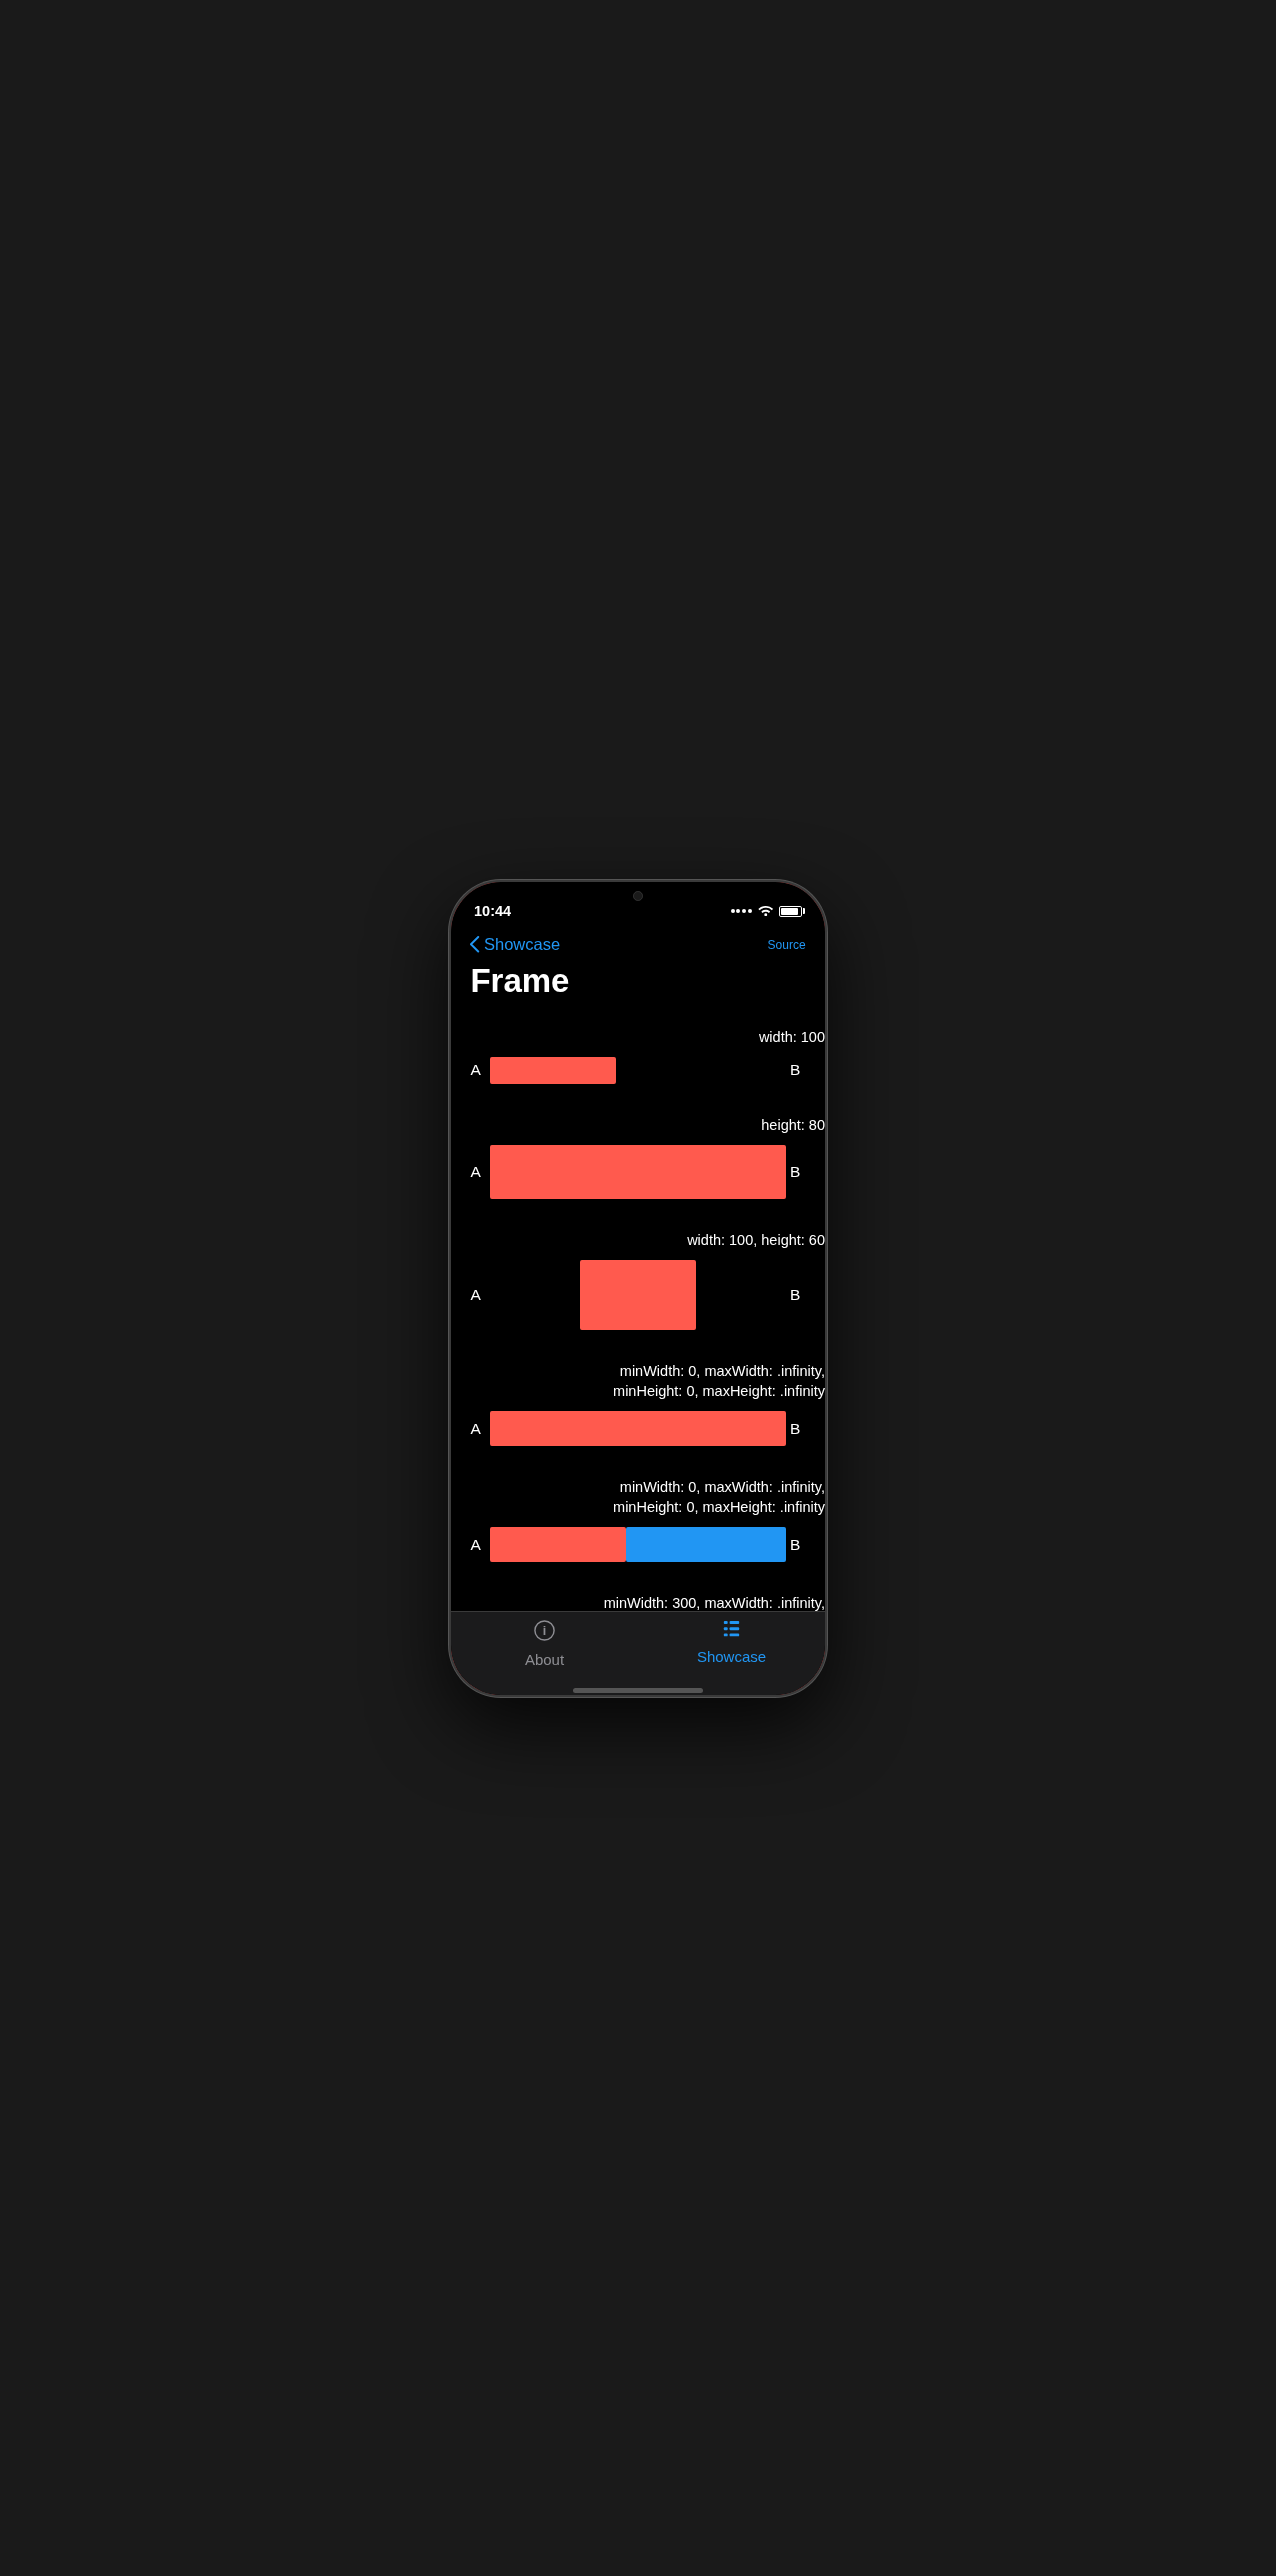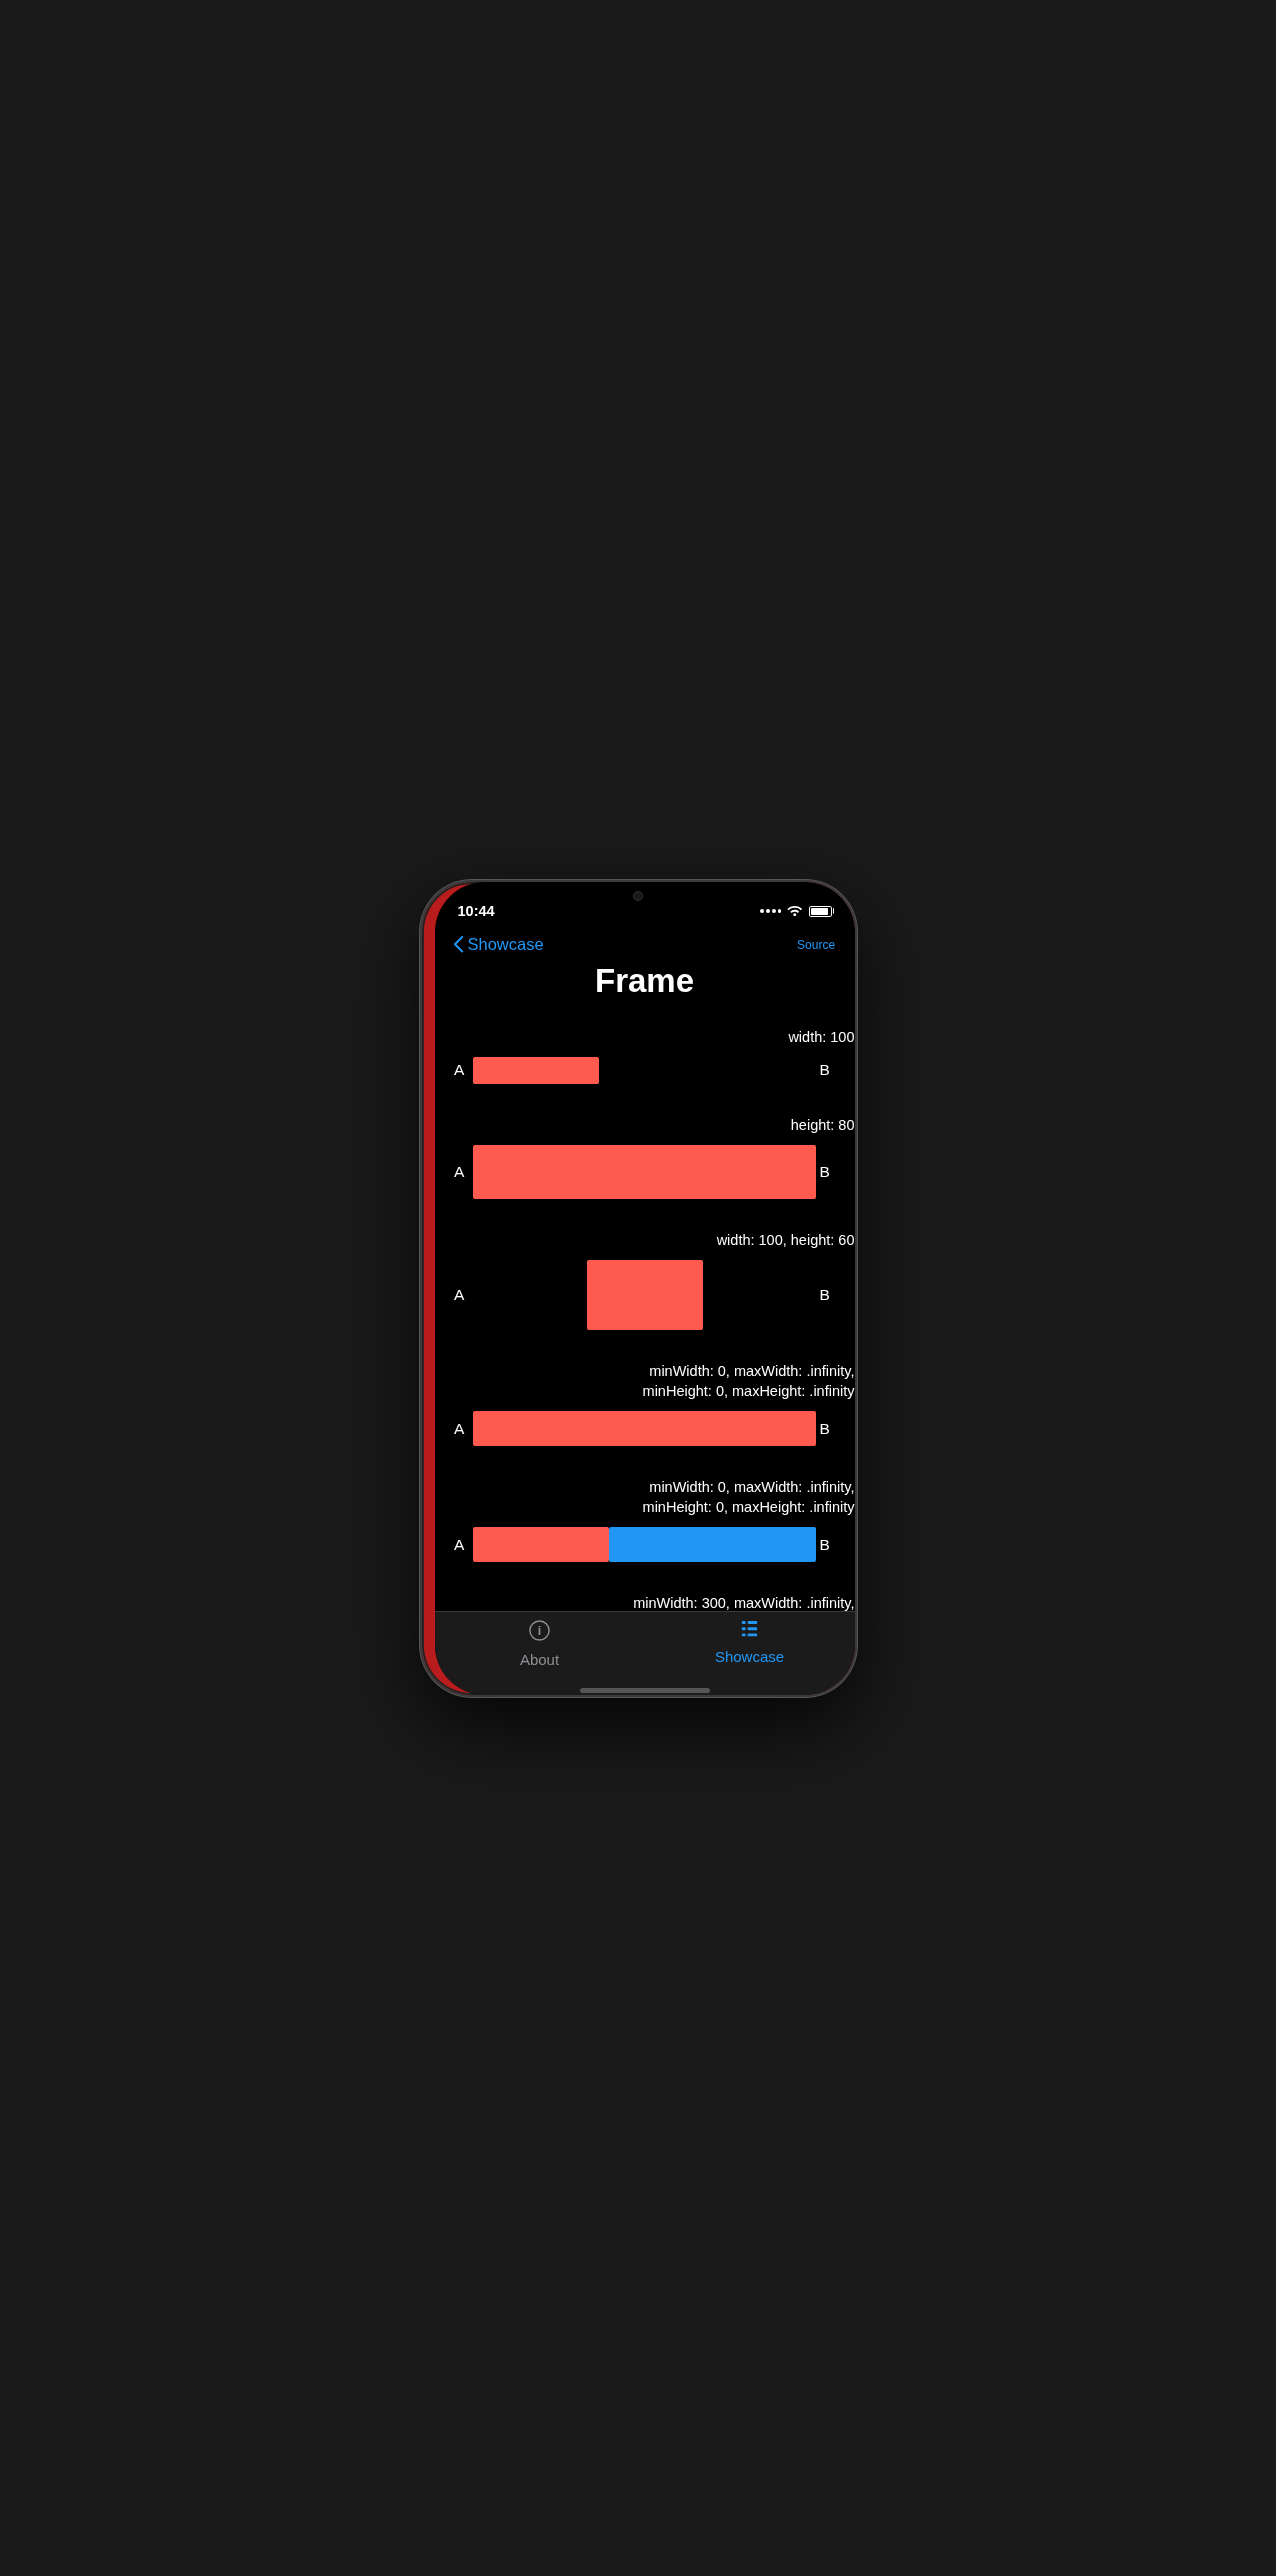--- a/index.html
+++ b/index.html
@@ -7,32 +7,31 @@
     body {
       background: #1a1a1a;
       display: flex;
       justify-content: center;
       align-items: center;
       min-height: 100vh;
       font-family: -apple-system, BlinkMacSystemFont, 'SF Pro Display', 'Helvetica Neue', Arial, sans-serif;
     }
 
     .phone-outer {
-      width: 437px;
+      width: 378px;
       height: 817px;
       background: #b91c1c;
       border-radius: 52px;
       border: 2.9px solid #3a3a3a;
       position: relative;
       overflow: hidden;
       box-shadow:
         0 0 0 1px #555,
         inset 0 0 0 1.9px #222,
         0 29px 77px rgba(0,0,0,0.8);
-      padding-left: 13px;
     }
 
     
     .phone-outer::before {
       content: '';
       position: absolute;
       left: -4.8px;
       top: 126px;
       width: 3.9px;
       height: 34px;
@@ -176,21 +175,20 @@
       cursor: pointer;
     }
 
     
     .page-title {
       color: #fff;
       font-size: 33px;
       font-weight: 700;
       padding: 0 19.4px 15.5px;
       flex-shrink: 0;
-      text-align: center;
     }
 
     
     .content-scroll {
       flex: 1;
       overflow-y: auto;
       padding: 0 0 15.5px;
     }
 
     .content-scroll::-webkit-scrollbar {

